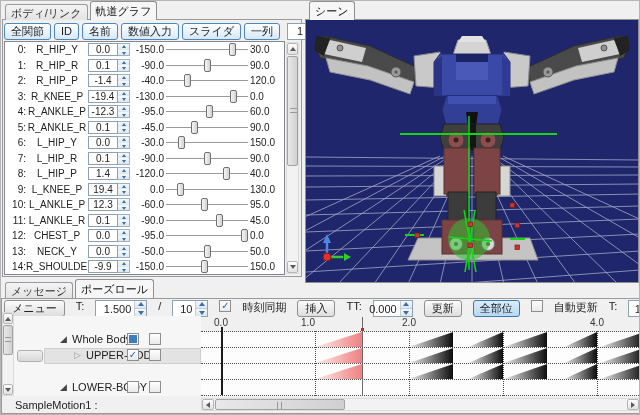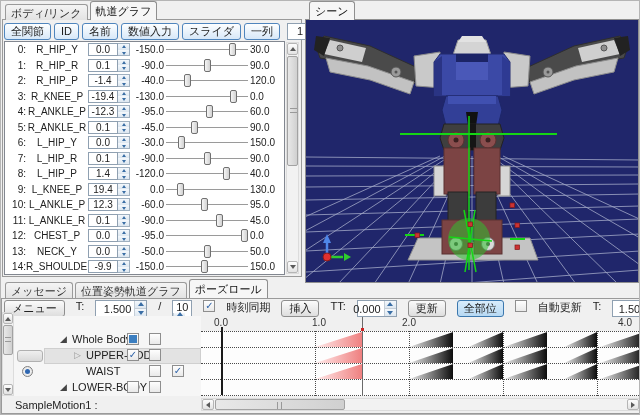--- a/index.html
+++ b/index.html
@@ -509,37 +509,36 @@
           <polygon points="38,233 38,241 45,237" fill="#2ecc2e"></polygon>
           <circle cx="21" cy="237" r="4" fill="#e03030" stroke="#8a1a1a"></circle>
         </g>
       </svg>
     </div>
   </div>
 
   <div id="bottom-panel">
     <div class="tabstrip" style="left:4px; top:0;">
       <div class="tab">メッセージ</div>
-      <div class="tab">位置姿勢軌道グラフ</div>
       <div class="tab active">ポーズロール</div>
     </div>
     <div class="frame" id="bp-frame"></div>
 
     <div id="bp-toolbar">
       <div class="gbtn">メニュー</div>
       <span class="lbl">T:</span>
       <div class="spin" style="width:52px;">
         <div class="val" style="flex:1;">1.500</div>
         <div class="btns">
             <div class="up"></div>
             <div class="dn"></div>
           </div>
       </div>
       <span class="lbl">/</span>
-      <div class="spin" style="width:20px;flex-direction:column;">
+      <div class="spin" style="width:36px;">
         <div class="val" style="flex:1;">10</div>
         <div class="btns">
             <div class="up"></div>
             <div class="dn"></div>
           </div>
       </div>
       <span class="cb checked"></span>
       <span class="lbl">時刻同期</span>
       <div class="gbtn">挿入</div>
       <span class="lbl">TT:</span>
@@ -588,40 +587,34 @@
           <span class="cb col-cb " style="left:135px"></span>
         </div>
         <div class="trow" style="top: 32px;">
           <span class="sel"></span>
           <span class="bl-slot"></span>
           <span class="exp" style="left:60px; color:#999;">▷</span>
           <span class="tlabel" style="left:72px">UPPER-BODY</span>
           <span class="cb col-cb checked" style="left:113px"></span>
           <span class="cb col-cb " style="left:135px"></span>
         </div>
-        <div class="trow" style="top: 48px;">
-          <span class="radio bl-radio"></span>
-          <span class="tlabel" style="left:72px">WAIST</span>
-          <span class="cb col-cb " style="left:135px"></span>
-          <span class="cb col-cb checked" style="left:158px"></span>
-        </div>
         <div class="trow" style="top: 64px;">
           <span class="exp" style="left:46px">◢</span>
           <span class="tlabel" style="left:58px">LOWER-BODY</span>
           <span class="cb col-cb " style="left:113px"></span>
           <span class="cb col-cb " style="left:135px"></span>
         </div>
       </div>
 
     <div id="tl-ruler">
         <span class="rlab" style="left: 20px;">0.0</span>
-        <span class="rlab" style="left: 118px;">1.0</span>
+        <span class="rlab" style="left: 107px;">1.0</span>
         <span class="rlab" style="left: 208px;">2.0</span>
         <span class="rlab" style="left: 302px; margin-top: 37px;">3.0</span>
-        <span class="rlab" style="left: 396px; margin-left: 28px;">4.0</span>
+        <span class="rlab" style="left: 396px;">4.0</span>
       </div>
     <div id="tl-grid">
         <div class="vline" style="left: 114px;"></div>
         <div class="vline" style="left: 208px;"></div>
         <div class="vline" style="left: 302px;"></div>
         <div class="vline" style="left: 396px;"></div>
         <div class="hline" style="top: 0px;"></div>
         <div class="hline" style="top: 16px;"></div>
         <div class="hline" style="top: 32px;"></div>
         <div class="hline" style="top: 48px;"></div>

